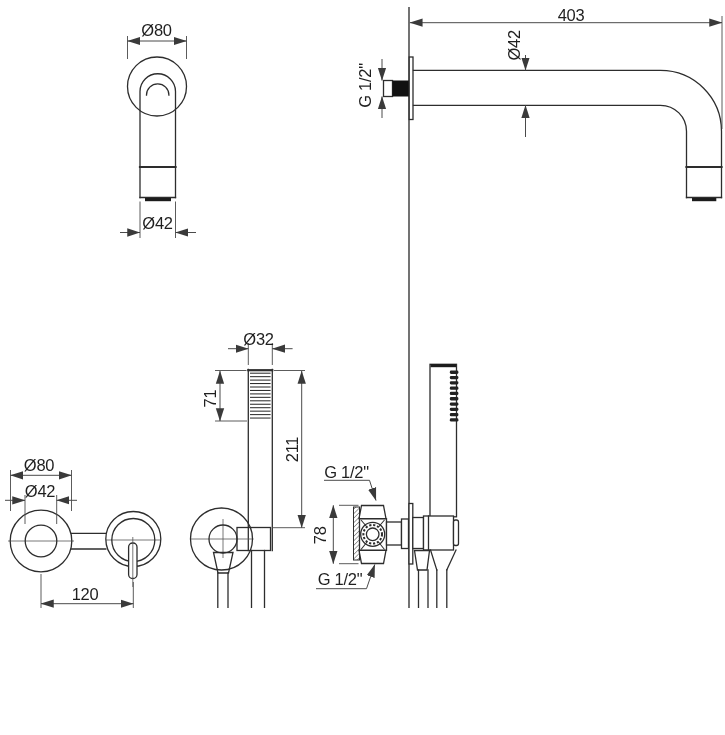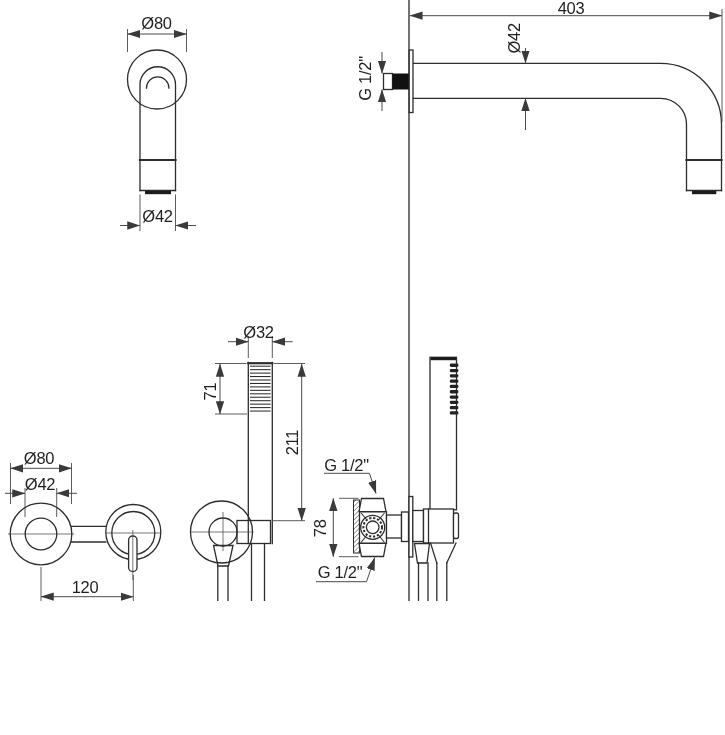--- a/index.html
+++ b/index.html
@@ -1,17 +1,17 @@
 <!DOCTYPE html>
 <html><head>
 <meta charset="utf-8">
 <style>
   html,body{margin:0;padding:0;background:#ffffff;}
   .stage{position:relative;width:725px;height:601px;background:#fff;overflow:hidden;
-         font-family:"Liberation Sans", sans-serif;}
+         font-family:"Liberation Sans", sans-serif;margin-top:7px;}
   svg text{font-family:"Liberation Sans", sans-serif;font-size:16.5px;fill:#1f1f1f;letter-spacing:-0.3px;}
   .obj{stroke:#2d2d2d;stroke-width:1.3;fill:none;stroke-linecap:square;}
   .objf{stroke:#2d2d2d;stroke-width:1.3;fill:#ffffff;}
   .obj2{stroke:#2d2d2d;stroke-width:2.2;fill:none;stroke-linecap:square;}
   .thick{stroke:#1c1c1c;stroke-width:3.2;fill:none;}
   .hatchln{stroke:#2d2d2d;stroke-width:1.05;fill:none;}
   .dim{stroke:#4a4a4a;stroke-width:1;fill:none;}
   .ext{stroke:#4a4a4a;stroke-width:0.9;fill:none;}
   .ctr{stroke:#555;stroke-width:0.8;fill:none;}
   .wall{stroke:#5a5a5a;stroke-width:1.7;fill:none;}

